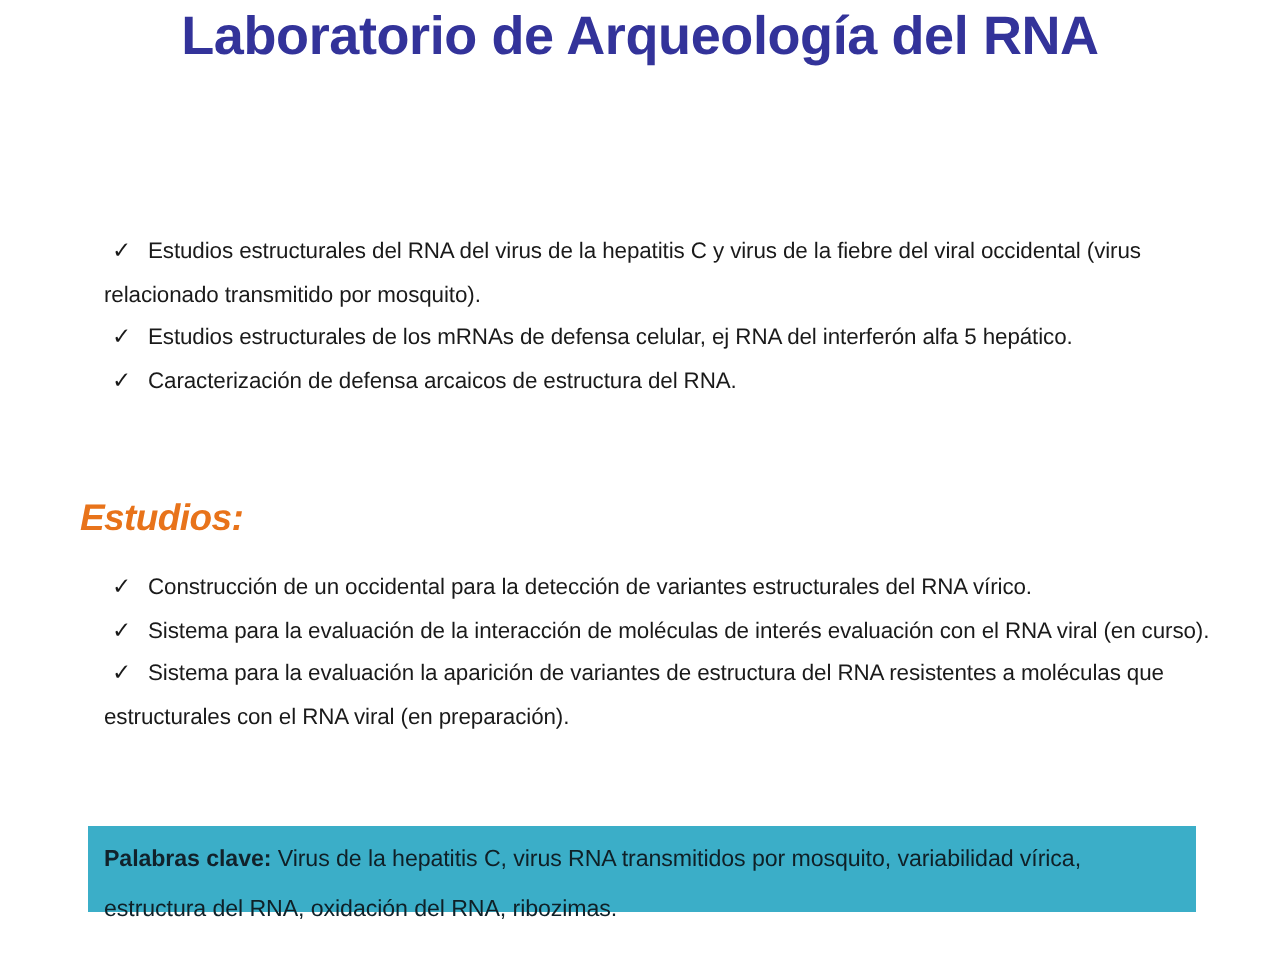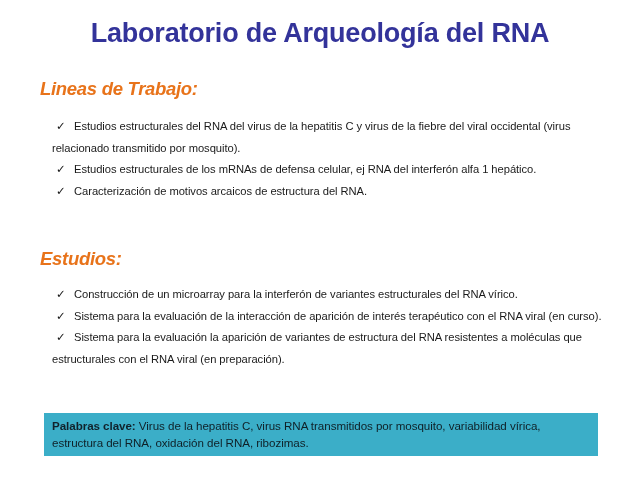--- a/index.html
+++ b/index.html
@@ -21,21 +21,21 @@
     position: relative;
     width: 640px;
     height: 480px;
     background: #ffffff;
   }
 
   
   .slide-title {
     position: absolute;
     left: 0;
-    top: 18px;
+    top: 3px;
     width: 640px;
     text-align: center;
     font-size: 27px;
     font-weight: bold;
     letter-spacing: -0.2px;
     color: #33339a;
     white-space: nowrap;
   }
 
   
@@ -107,63 +107,62 @@
     left: 44px;
     top: 413px;
     width: 554px;
     height: 43px;
     background: #3baec8;
     box-sizing: border-box;
     padding: 4px 8px 0 8px;
   }
   .keywords-text {
     font-size: 11.6px;
-    line-height: 17px;
+    line-height: 25px;
     color: #0f2027;
     letter-spacing: -0.05px;
   }
   .keywords-label {
     font-weight: bold;
     color: #11222b;
   }
 </style>
 </head>
 <body>
 
 <div class="slide">
 
   <div class="slide-title">Laboratorio de Arqueología del RNA</div>
 
-  <div class="section-heading" id="heading-lineas">Lineas de Trabajo:</div>
 
   <ul class="bullet-list" id="list-lineas">
     <li class="bullet-item wrap-left">
       <span class="bullet-mark">✓</span>
       <span class="bullet-text">Estudios estructurales del RNA del virus de la hepatitis C y virus de la fiebre del  viral occidental (virus relacionado transmitido por mosquito).</span>
     </li>
     <li class="bullet-item wrap-left">
       <span class="bullet-mark">✓</span>
-      <span class="bullet-text">Estudios estructurales de los mRNAs de defensa celular, ej RNA del interferón alfa 1 hepático.</span>
+      <span class="bullet-text">Estudios estructurales de los mRNAs de defensa celular, ej RNA del interferón alfa 5 hepático.</span>
     </li>
     <li class="bullet-item wrap-left">
       <span class="bullet-mark">✓</span>
-      <span class="bullet-text">Caracterización de motivos arcaicos de estructura del RNA.</span>
+      <span class="bullet-text">Caracterización de defensa arcaicos de estructura del RNA.</span>
     </li>
   </ul>
 
   <div class="section-heading" id="heading-patentes">Estudios:</div>
 
   <ul class="bullet-list" id="list-patentes">
     <li class="bullet-item wrap-left">
       <span class="bullet-mark">✓</span>
-      <span class="bullet-text">Construcción de un microarray para la interferón de variantes estructurales del RNA vírico.</span>
+      <span class="bullet-text">Construcción de un occidental para la detección de variantes estructurales del RNA vírico.</span>
     </li>
     <li class="bullet-item wrap-left">
       <span class="bullet-mark">✓</span>
-      <span class="bullet-text">Sistema para la evaluación de la interacción de aparición de interés terapéutico con el RNA viral (en curso).</span>
+      <span class="bullet-text">Sistema para la evaluación de la interacción de moléculas de interés evaluación con el RNA viral (en curso).</span>
     </li>
     <li class="bullet-item wrap-left">
       <span class="bullet-mark">✓</span>
       <span class="bullet-text">Sistema para la evaluación la aparición de variantes de estructura del RNA resistentes a moléculas que estructurales con el RNA viral (en preparación).</span>
     </li>
   </ul>
 
   <div class="keywords-box">
     <div class="keywords-text"><span class="keywords-label">Palabras clave:</span><span> Virus de la hepatitis C, virus RNA transmitidos por mosquito, variabilidad vírica, estructura del RNA, oxidación del RNA, ribozimas.</span></div>
   </div>

